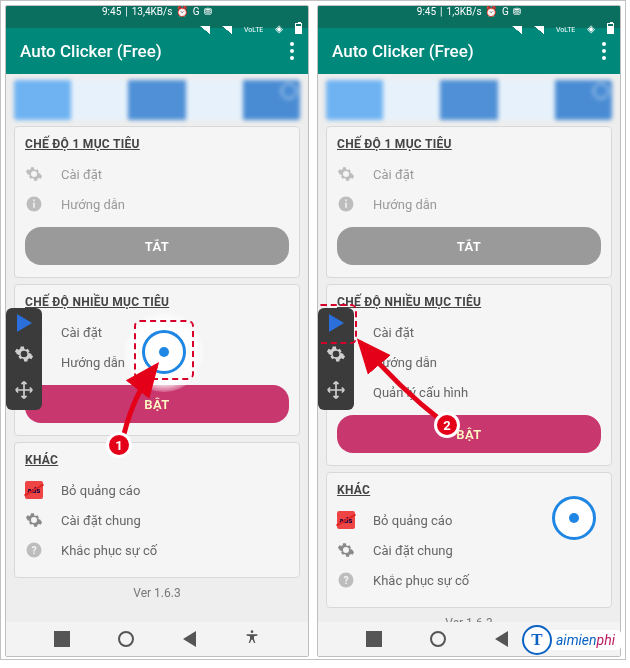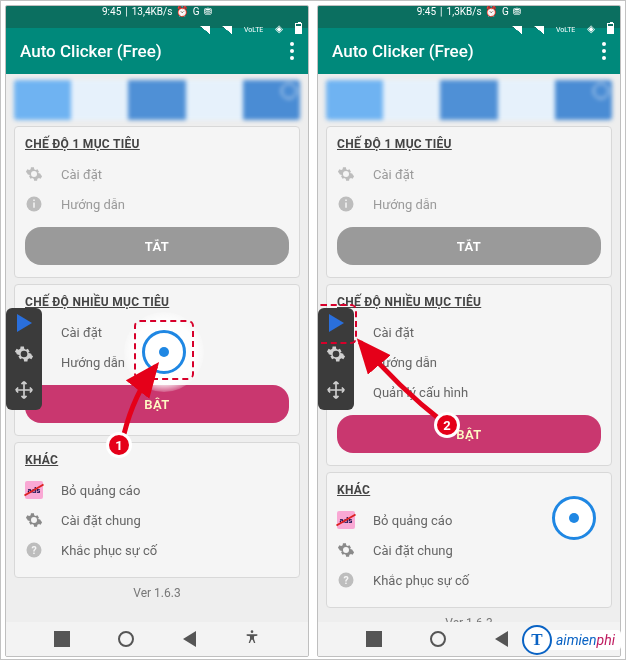--- a/index.html
+++ b/index.html
@@ -195,21 +195,21 @@
     color:#fff;
     font-size:13px;
     font-weight:700;
     display:flex;align-items:center;justify-content:center;
     z-index:31;
   }
 
   
   .adsicon {
     width:18px;height:18px;
-    background:#f9a8d4;
+    background:#ef4444;
     border-radius:2px;
     display:flex;align-items:center;justify-content:center;
     font-size:8px; font-weight:700; color:#004; position:relative;
   }
   .adsicon::after { content:""; position:absolute; width:22px; height:2px; background:#d22; transform:rotate(-30deg); }
 
   
   .watermark {
     position:absolute;
     right:4px; bottom:4px;

